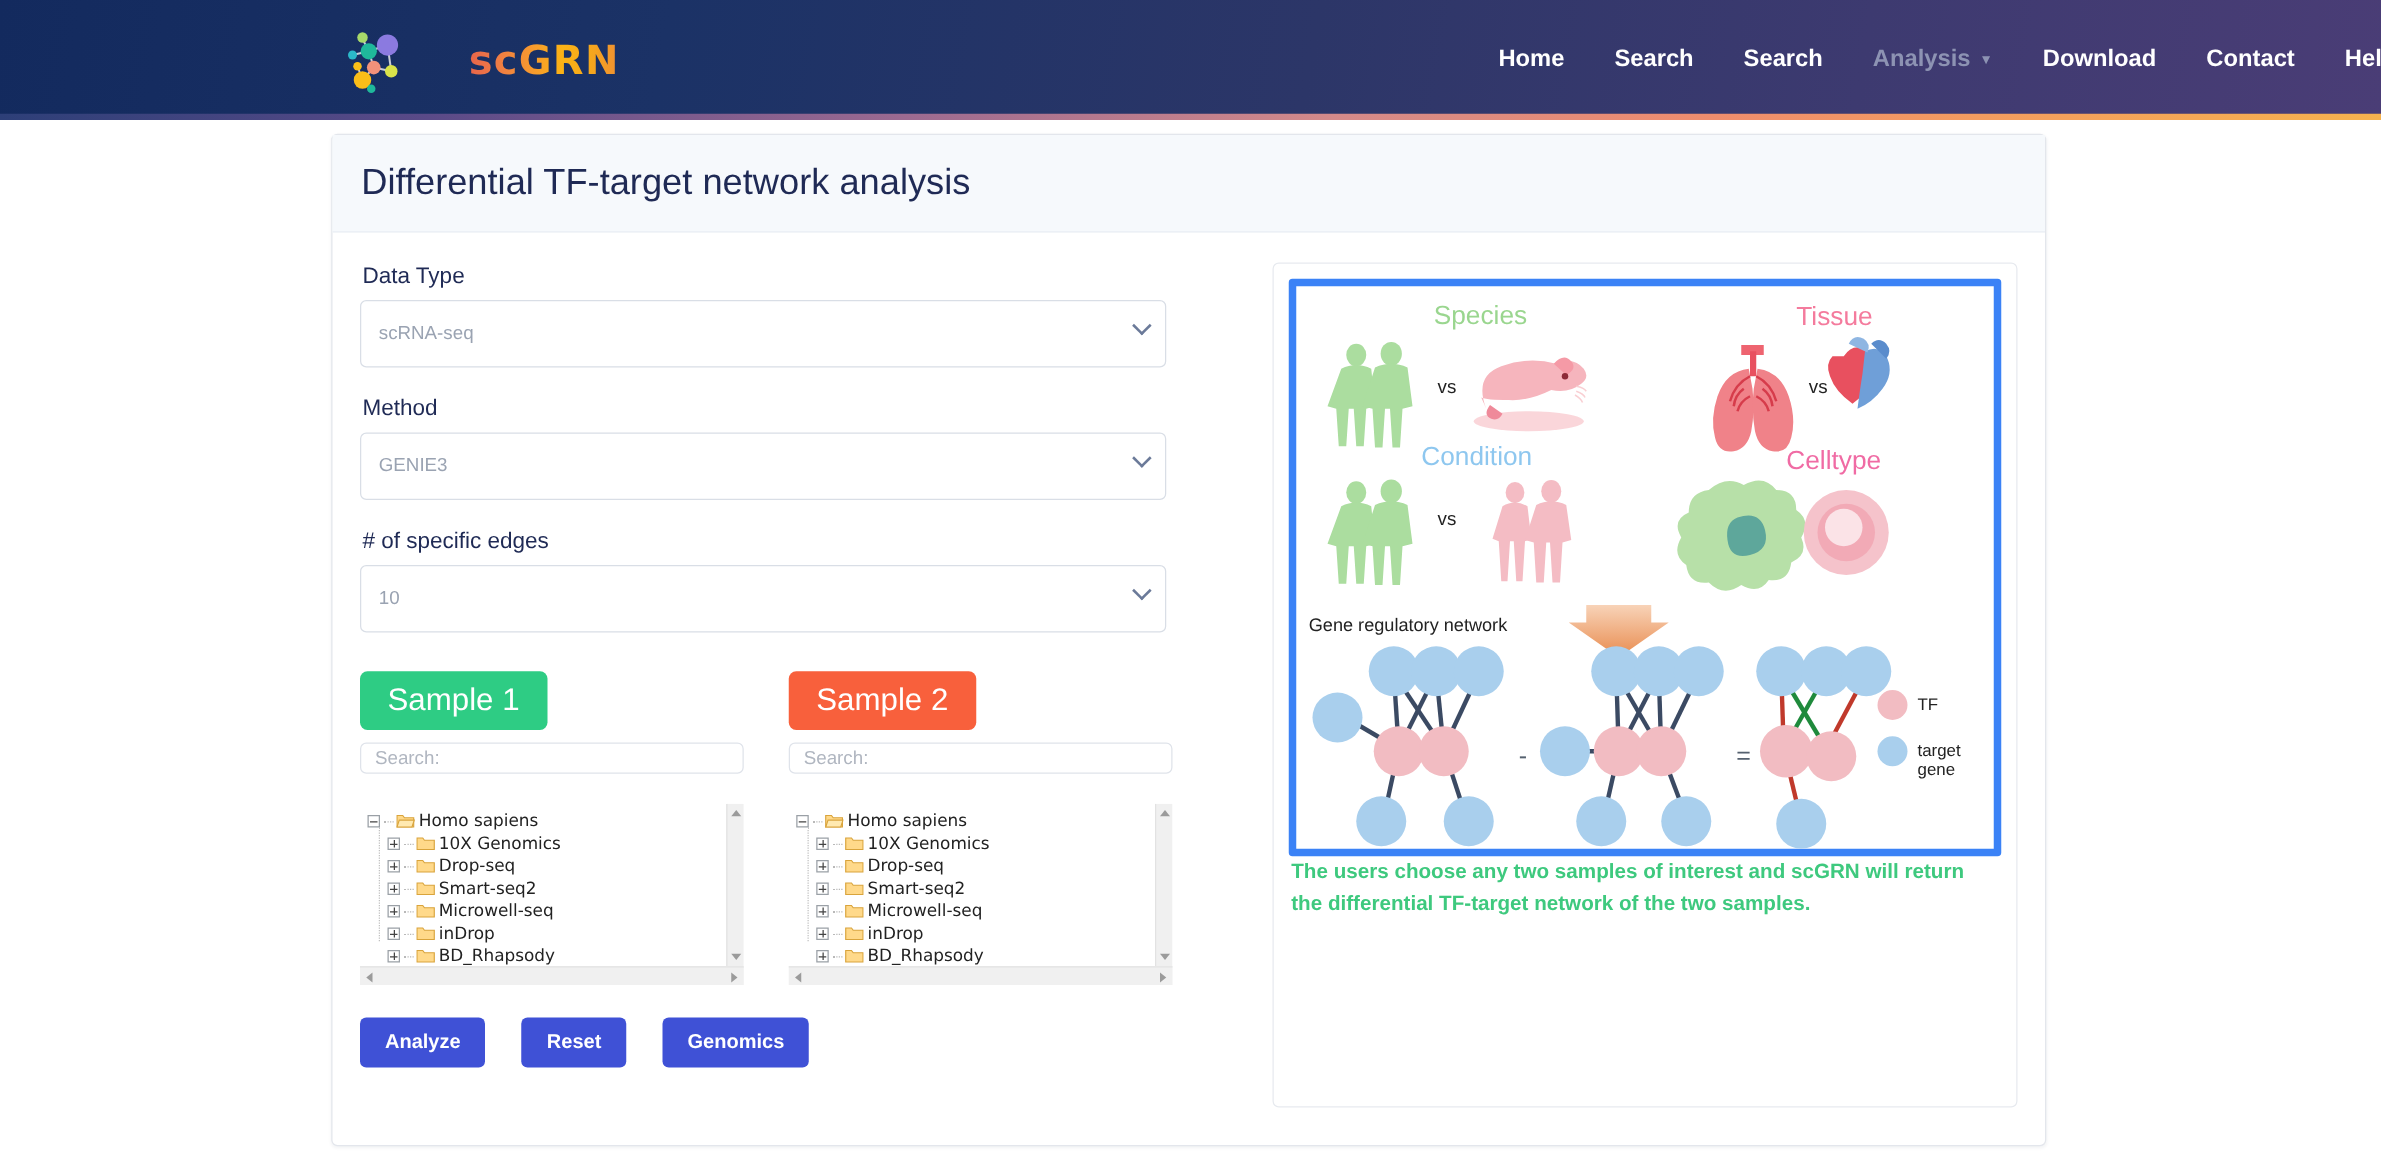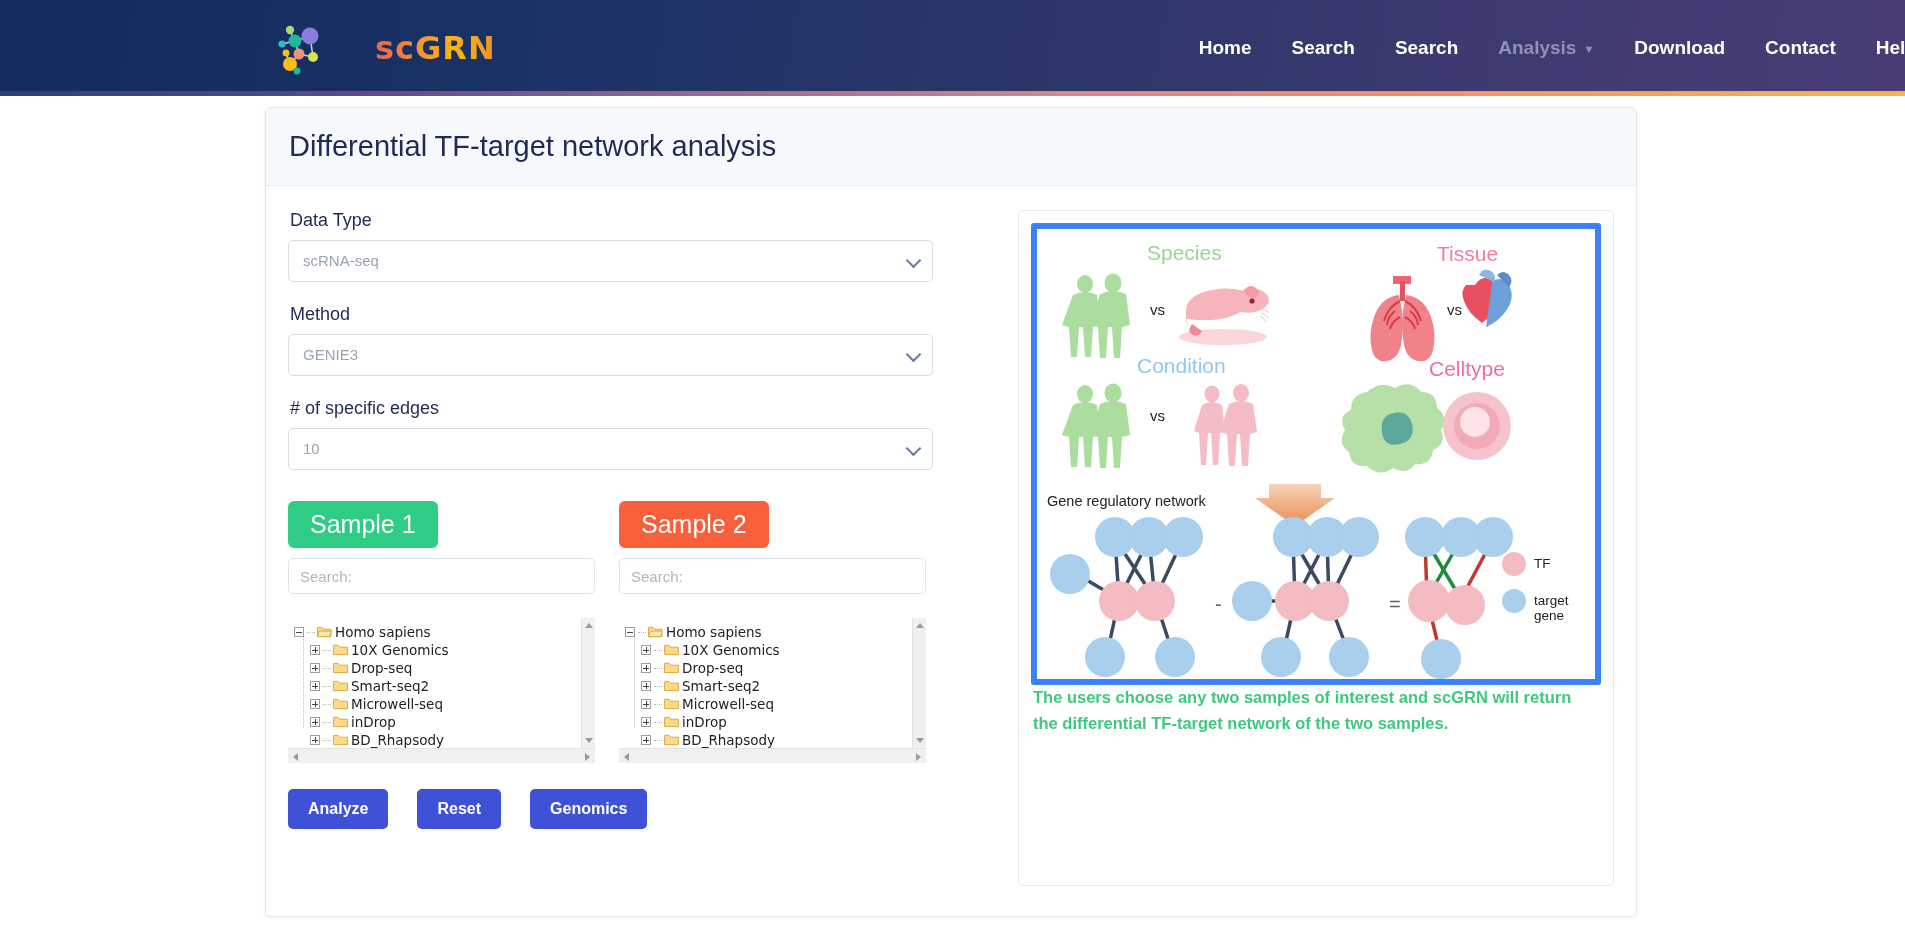--- a/index.html
+++ b/index.html
@@ -53,44 +53,44 @@
 
   .card-body { display:flex; padding:24px 22px 0 22px; }
   .col-left { width:700px; flex:0 0 auto; }
   .col-right { flex:1 1 auto; margin-left:30px; }
 
   
   .field-label { font-size:18px; color:#1f2a55; margin:0 0 9px 2px; }
   .field-label.sp { margin-top:22px; }
   .sel-wrap { position:relative; width:645px; margin-bottom:2px; }
   .sel {
-    width:100%; height:42px; border:1px solid #d9dee6; border-radius:5px;
+    width:100%; height:54px; border:1px solid #d9dee6; border-radius:5px;
     background:#fff; padding:0 34px 0 14px;
     font-size:15px; color:#9aa3b2; font-family:"Liberation Sans", sans-serif;
     appearance:none; -webkit-appearance:none; cursor:pointer; line-height:40px;
   }
   .sel-chev {
     position:absolute; right:14px; top:15px; width:11px; height:11px;
     border-right:2px solid #6b7a99; border-bottom:2px solid #6b7a99;
     transform:rotate(45deg); pointer-events:none;
   }
 
   
-  .samples { display:flex; margin-top:31px; gap:16px; }
+  .samples { display:flex; margin-top:31px; gap:28px; }
   .sample-col { width:315px; }
   .sample-btn {
     display:inline-block; border:none; border-radius:6px;
     color:#fff; font-size:25px; font-weight:500;
     padding:9px 22px; cursor:pointer; margin-bottom:10px;
     font-family:"Liberation Sans", sans-serif;
   }
   .sample-btn.s1 { background:#2ecc84; }
   .sample-btn.s2 { background:#f8603c; }
   .search-box {
-    display:block; width:307px; height:36px;
+    display:block; width:307px; height:25px;
     border:1px solid #dfe3ea; border-radius:5px;
     padding:0 11px; font-size:15px; color:#444;
     font-family:"Liberation Sans", sans-serif; background:#fff;
   }
   .search-box::placeholder { color:#b0b6c0; }
 
   .tree-shell { position:relative; width:307px; margin-top:24px; }
   .tree {
     height:130px; overflow:hidden; background:#fff;
     padding:5px 0 0 6px; position:relative;

